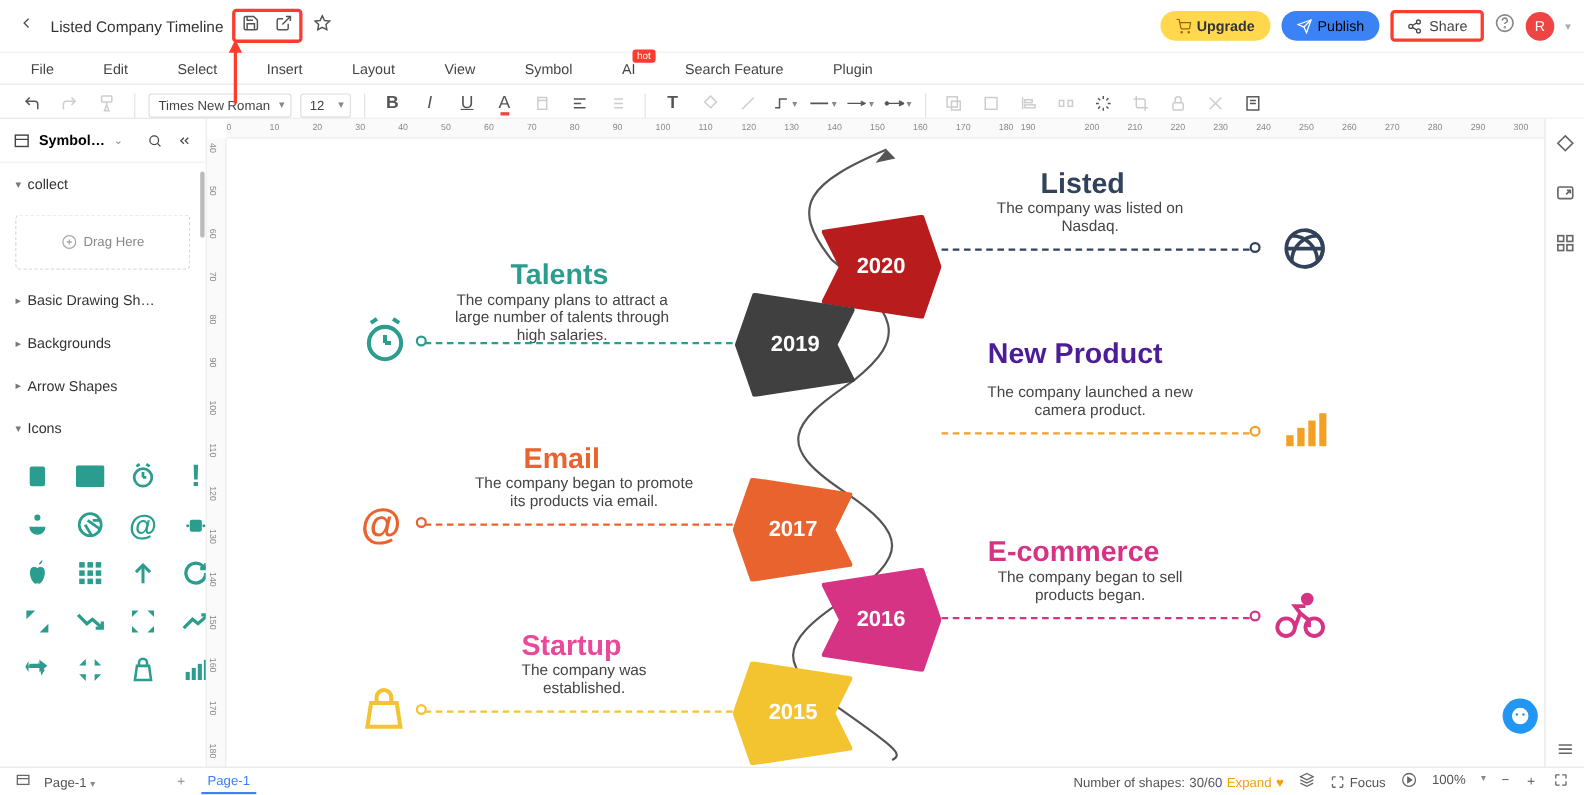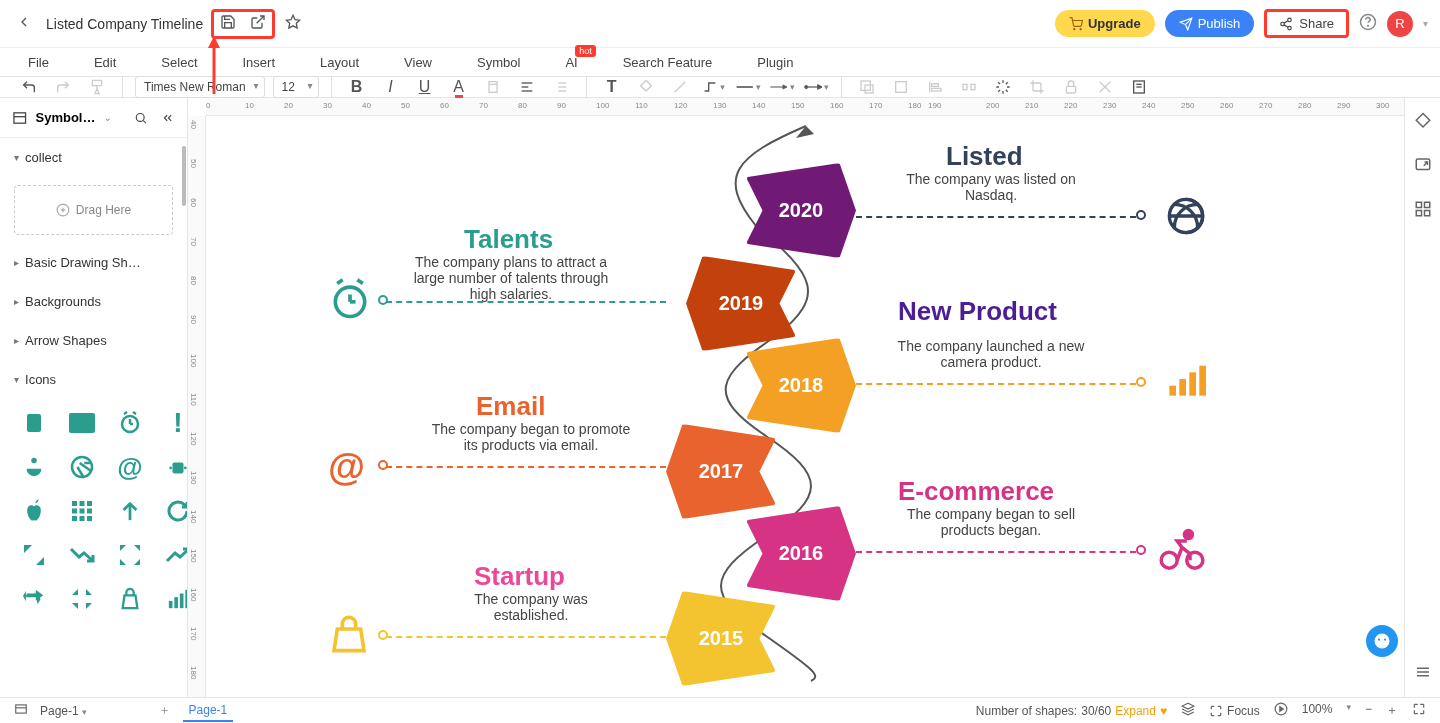--- a/index.html
+++ b/index.html
@@ -7,32 +7,32 @@
 
 
 .topbar { height: 48px; display: flex; align-items: center; padding: 12px 12px; border-bottom: 1px solid #eee; }
 .back-btn { color: #888; cursor: pointer; padding: 4px; }
 .doc-title { margin-left: 10px; font-size: 14px; color: #333; }
 .save-export-box { margin-left: 8px; border: 3px solid #ff3b30; border-radius: 4px; padding: 2px 6px; display: flex; gap: 14px; align-items: center; }
 .small-icon { width: 16px; height: 16px; color: #555; }
 .star-icon { margin-left: 10px; color: #aaa; }
 .topbar-right { margin-left: auto; display: flex; align-items: center; gap: 10px; }
 .btn-upgrade { background: #ffd84d; color: #333; padding: 6px 14px; border-radius: 16px; font-size: 13px; font-weight: 600; display: flex; align-items: center; gap: 5px; }
-.btn-publish { background: #3b82f6; color: #ffffff; padding: 6px 14px; border-radius: 16px; font-size: 13px; font-weight: 500; display: flex; align-items: center; gap: 5px; }
+.btn-publish { background: #3b82f6; color: #000000; padding: 6px 14px; border-radius: 16px; font-size: 13px; font-weight: 500; display: flex; align-items: center; gap: 5px; }
 .share-box { border: 3px solid #ff3b30; border-radius: 4px; padding: 4px 12px; display: flex; align-items: center; gap: 6px; font-size: 13px; color: #444; }
 .help-icon { color: #888; }
 .avatar { width: 26px; height: 26px; border-radius: 50%; background: #ef4444; color: #fff; display: flex; align-items: center; justify-content: center; font-size: 13px; }
 
 
 .menubar { height: 28px; display: flex; align-items: center; padding: 0 28px; gap: 45px; font-size: 13px; color: #444; }
 .menubar-item { position: relative; cursor: pointer; }
 .hot-badge { position: absolute; top: -10px; right: -18px; background: #ff3b30; color: #fff; font-size: 9px; padding: 1px 4px; border-radius: 3px; }
 
 
-.toolbar { height: 22px; border-top: 1px solid #e5e5e5; border-bottom: 1px solid #e5e5e5; display: flex; align-items: center; padding: 0 16px; gap: 8px; }
+.toolbar { height: 32px; border-top: 1px solid #e5e5e5; border-bottom: 1px solid #e5e5e5; display: flex; align-items: flex-end; padding: 0 16px; gap: 8px; }
 .tool-sep { width: 1px; height: 22px; background: #e0e0e0; margin: 0 4px; }
 .tool-btn { width: 26px; height: 26px; display: flex; align-items: center; justify-content: center; color: #555; cursor: pointer; }
 .tool-btn.disabled { color: #ccc; }
 .font-select { border: 1px solid #ddd; border-radius: 3px; padding: 3px 18px 3px 8px; font-size: 12px; color: #444; position: relative; }
 .font-select::after { content: "▾"; position: absolute; right: 5px; color: #888; font-size: 10px; }
 .size-select { border: 1px solid #ddd; border-radius: 3px; padding: 3px 18px 3px 8px; font-size: 12px; color: #444; position: relative; width: 46px; }
 .size-select::after { content: "▾"; position: absolute; right: 5px; color: #888; font-size: 10px; }
 .color-dot { width: 8px; height: 3px; background: #ef4444; position: absolute; bottom: 2px; left: 9px; }
 
 
@@ -548,50 +548,47 @@
         <span style="top: 550px; left: 1px; writing-mode: vertical-rl;">180</span>
       </div>
     <div class="canvas">
       <div class="canvas-content">
 
         <svg style="position:absolute;left:450px;top:0px" width="180" height="570">
           <path d="M 150 10 C 80 40, 60 60, 100 110 C 160 160, 170 180, 120 220 C 60 260, 50 280, 110 320 C 170 360, 170 380, 110 420 C 50 460, 50 480, 110 520 C 160 555, 165 560, 155 565" fill="none" stroke="#555" stroke-width="2"></path>
           <polygon points="150,10 140,22 158,18" fill="#555"></polygon>
         </svg>
 
-        <div class="tri tri-right" style="left:540px;top:47px;background:#701a75">
+        <div class="tri tri-right" style="left:540px;top:69px;background:#b91c1c">
             <span>2020</span>
           </div>
         <div class="tl-label" style="left:740px;top:25px;color:#31425a">Listed</div>
         <div class="tl-desc" style="left:680px;top:55px">The company was listed on Nasdaq.</div>
         <div class="dash-line" style="left:650px;top:100px;width:280px;border-color:#31425a"></div>
         <div class="dash-circle" style="left:930px;top:94px;border-color:#31425a"></div>
         <div class="tl-icon" style="left:960px;top:80px;color:#31425a"><svg width="40" height="40" viewBox="0 0 24 24" fill="none" stroke="currentColor" stroke-width="2">
               <circle cx="12" cy="12" r="10"></circle>
               <path d="M2 12h20M12 2a10 10 0 0 1 0 20M5 5a14 14 0 0 1 14 14M19 5A14 14 0 0 0 5 19"></path>
             </svg></div>
 
-        <div class="tri tri-left" style="left:480px;top:140px;background:#c2410c">
+        <div class="tri tri-left" style="left:462px;top:140px;background:#404040">
             <span>2019</span>
           </div>
         <div class="tl-label" style="left:258px;top:108px;color:#2a9d8f">Talents</div>
         <div class="tl-desc" style="left:200px;top:138px">The company plans to attract a large number of talents through high salaries.</div>
         <div class="dash-line" style="left:180px;top:185px;width:280px;border-color:#2a9d8f"></div>
         <div class="dash-circle" style="left:172px;top:179px;border-color:#2a9d8f"></div>
         <div class="tl-icon" style="left:122px;top:162px;color:#2a9d8f"><svg width="44" height="44" viewBox="0 0 24 24" fill="none" stroke="currentColor" stroke-width="2">
               <circle cx="12" cy="13" r="8"></circle>
               <line x1="12" y1="13" x2="12" y2="9"></line>
               <line x1="12" y1="13" x2="15" y2="13"></line>
               <line x1="5" y1="3" x2="8" y2="1"></line>
               <line x1="19" y1="3" x2="16" y2="1"></line>
             </svg></div>
 
-        <div class="tri tri-right" style="left:540px;top:222px;background:#f4a024">
-            <span>2018</span>
-          </div>
         <div class="tl-label" style="left:692px;top:180px;color:#4c1d95">New Product</div>
         <div class="tl-desc" style="left:680px;top:222px">The company launched a new camera product.</div>
         <div class="dash-line" style="left:650px;top:267px;width:280px;border-color:#f4a024"></div>
         <div class="dash-circle" style="left:930px;top:261px;border-color:#f4a024"></div>
         <div class="tl-icon" style="left:960px;top:243px;color:#f4a024"><svg width="40" height="40" viewBox="0 0 24 24" fill="currentColor">
               <rect x="2" y="16" width="4" height="6"></rect>
               <rect x="8" y="12" width="4" height="10"></rect>
               <rect x="14" y="8" width="4" height="14"></rect>
               <rect x="20" y="4" width="4" height="18"></rect>
             </svg></div>

